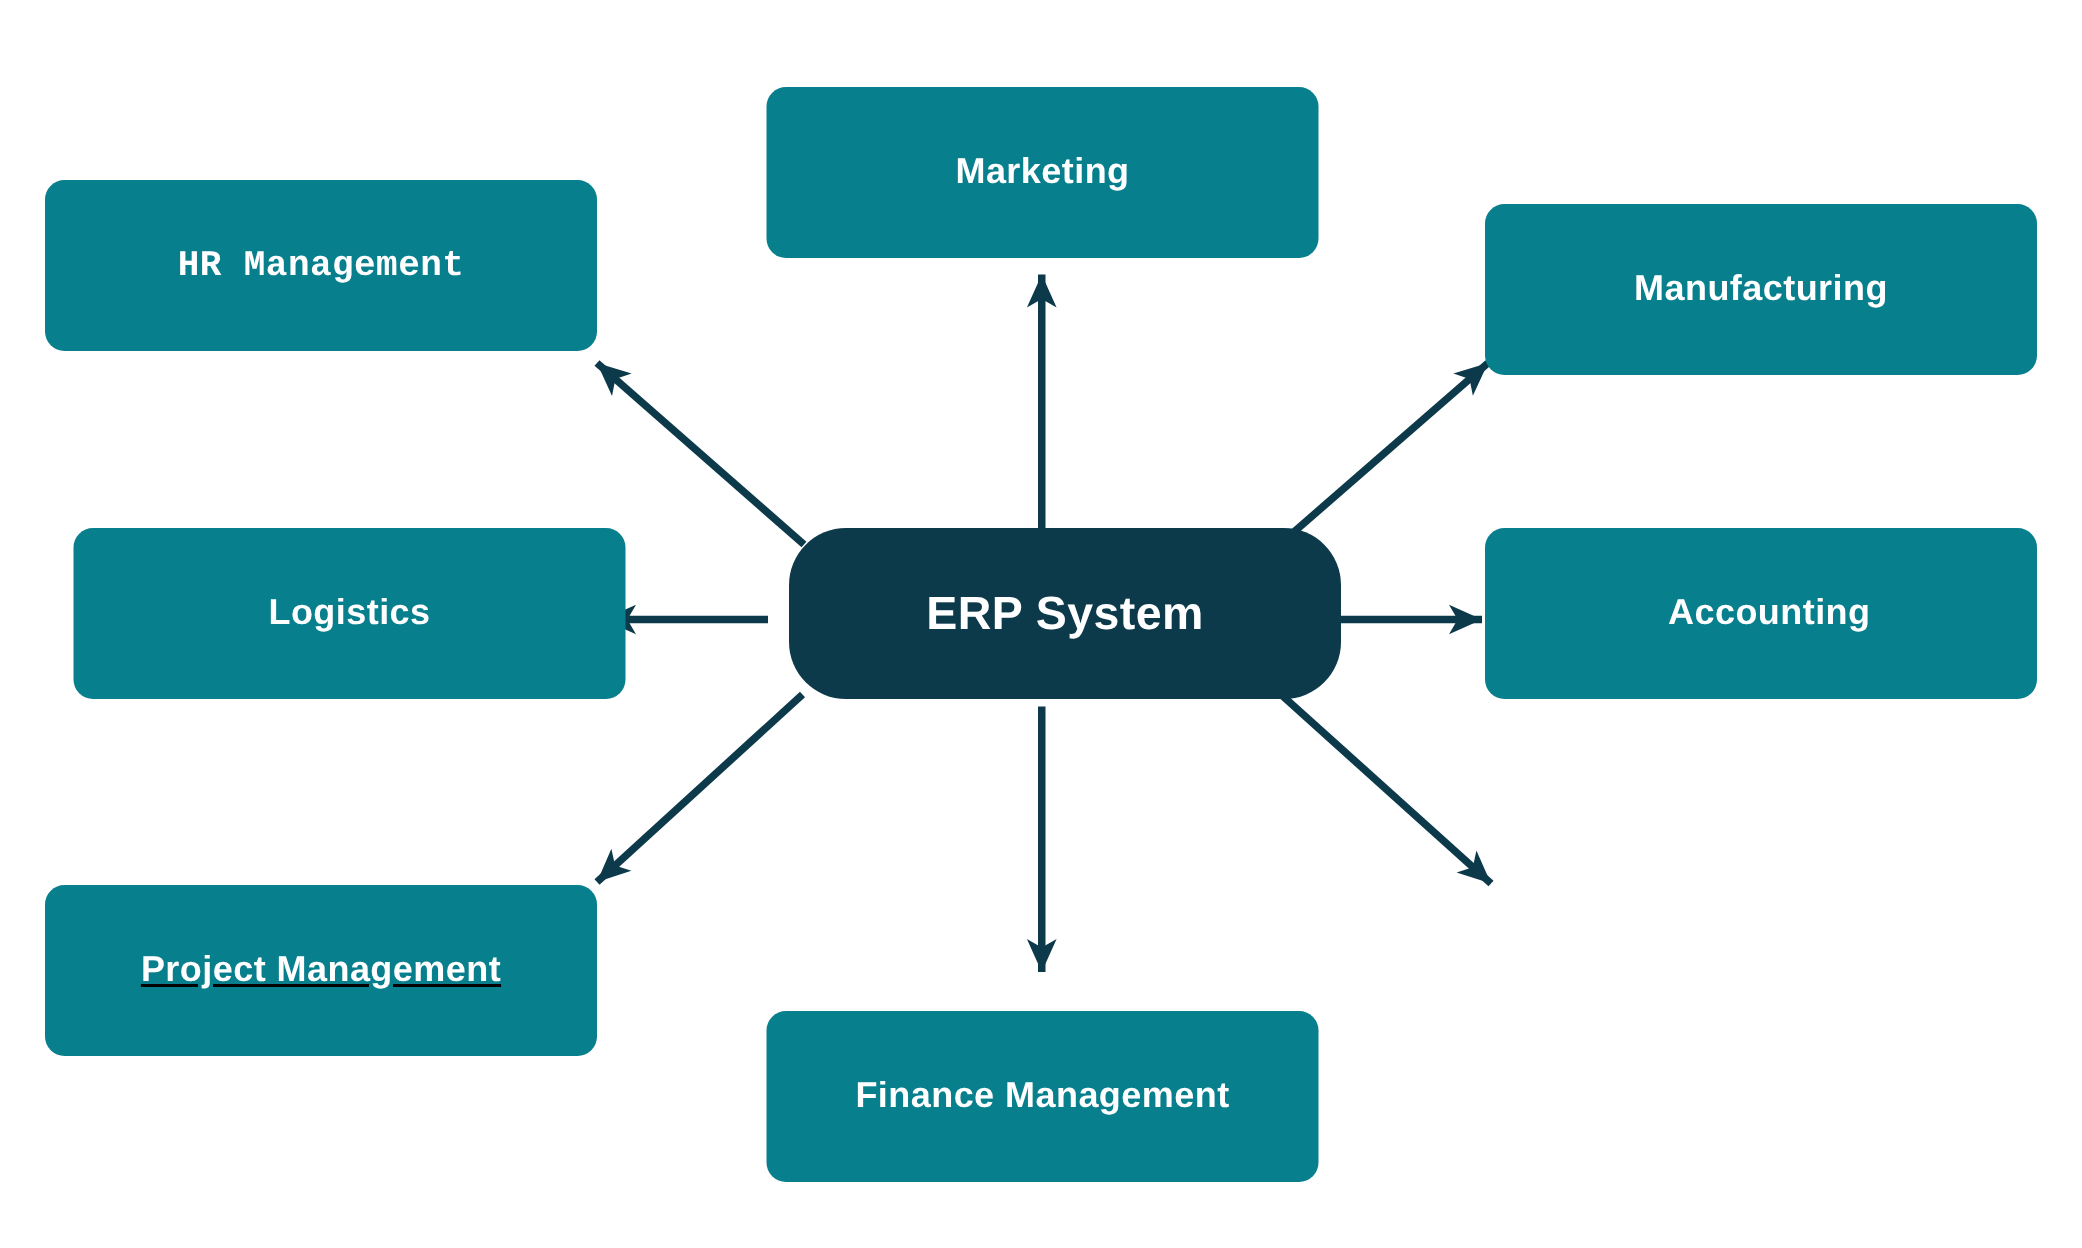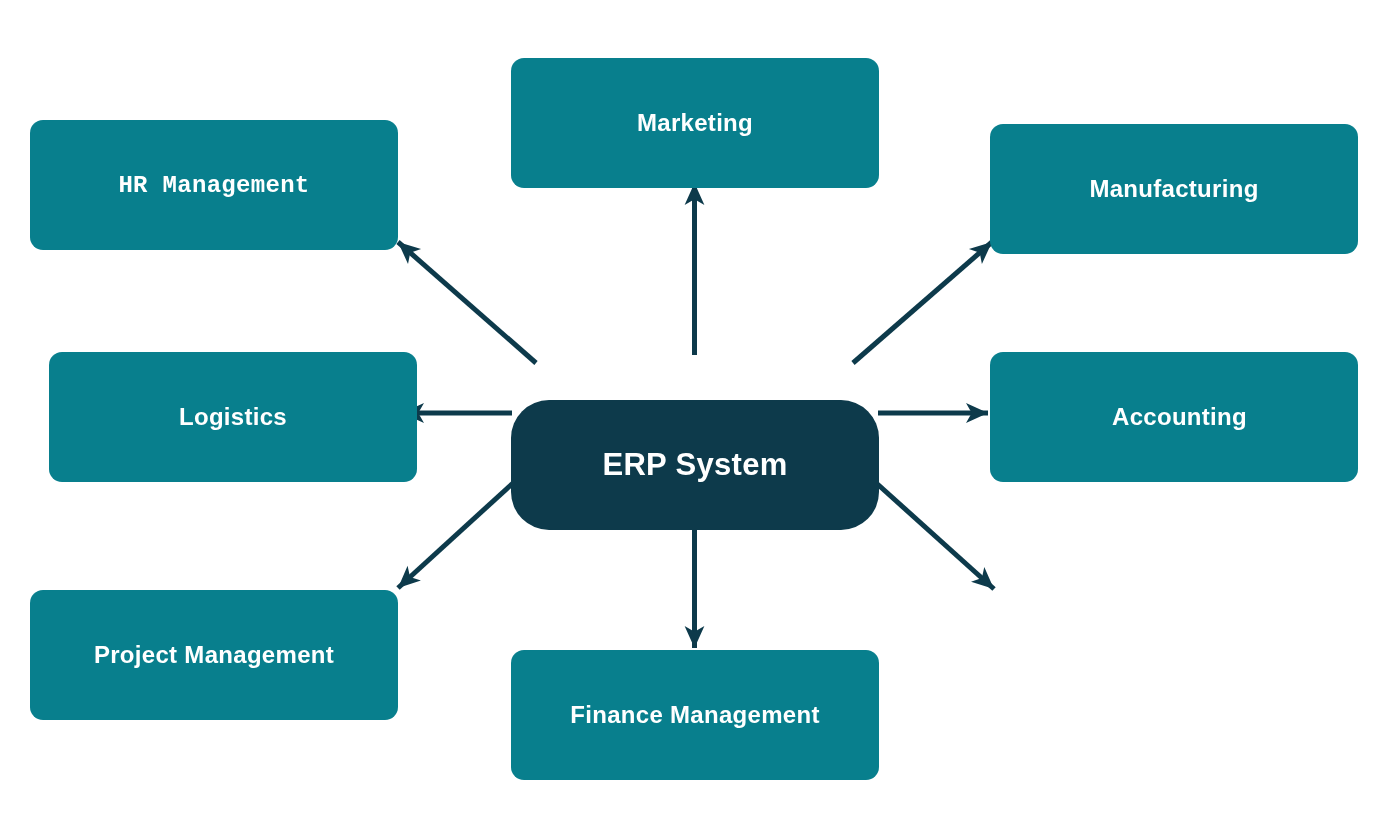--- a/index.html
+++ b/index.html
@@ -30,21 +30,21 @@
   }
   .edge {
     stroke: var(--arrow);
     stroke-width: 5;
     fill: none;
   }
   #arrowhead path { fill: var(--arrow); }
   .node {
     position: absolute;
     width: 368px;
-    height: 130px;
+    height: 114px;
     display: flex;
     align-items: center;
     justify-content: center;
     z-index: 2;
     text-align: left;
   }
   .node.module {
     background: var(--module-fill);
     border-radius: 13px;
   }
@@ -84,38 +84,38 @@
   </svg>
 
   <div class="node module" style="left:30px; top:120px;font-family:Liberation Mono, monospace;">
     <span class="node-label">HR Management</span>
   </div>
 
   <div class="node module" style="left:511px; top:58px;">
     <span class="node-label">Marketing</span>
   </div>
 
-  <div class="node module" style="left:990px; top:124px;">
+  <div class="node module" style="left:990px; top:136px;">
     <span class="node-label">Manufacturing</span>
   </div>
 
   <div class="node module" style="left:30px; top:352px;margin-left:19px;">
     <span class="node-label">Logistics</span>
   </div>
 
-  <div class="node center" style="left:511px; top:352px;margin-top:48px;">
+  <div class="node center" style="left:526px; top:352px;">
     <span class="node-label">ERP System</span>
   </div>
 
   <div class="node module" style="left:990px; top:352px;padding-left:11px;">
     <span class="node-label">Accounting</span>
   </div>
 
-  <div class="node module" style="left:30px; top:590px;">
+  <div class="node module" style="left:30px; top:590px;text-decoration:underline;">
     <span class="node-label">Project Management</span>
   </div>
 
-  <div class="node module" style="left:511px; top:650px;">
+  <div class="node module" style="left:511px; top:674px;">
     <span class="node-label">Finance Management</span>
   </div>
 
 
 </div>
 
 </body></html>

